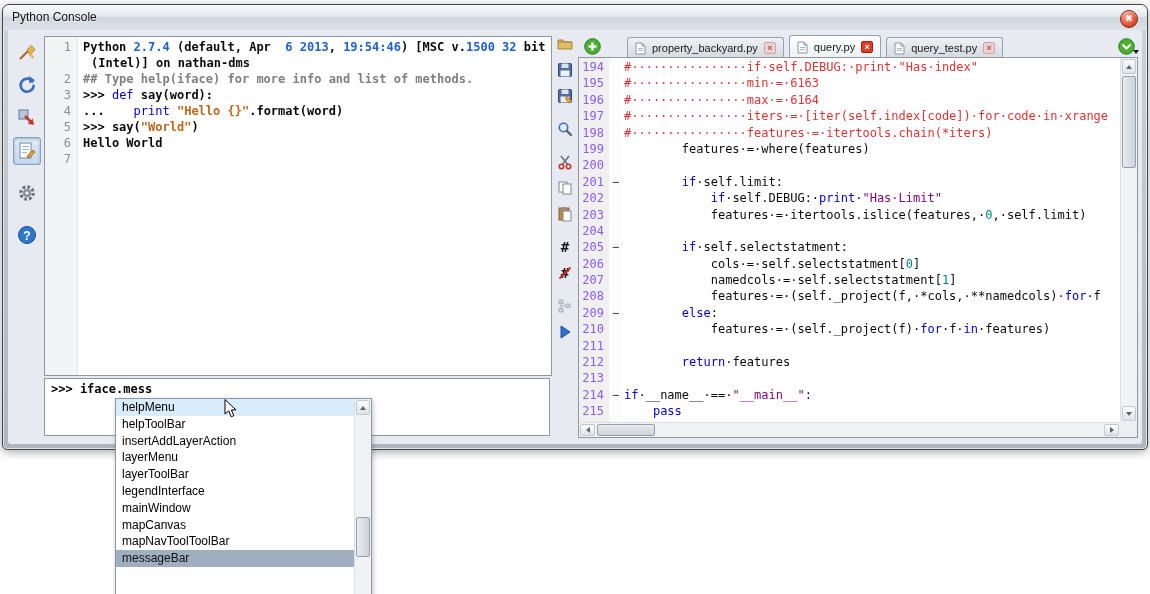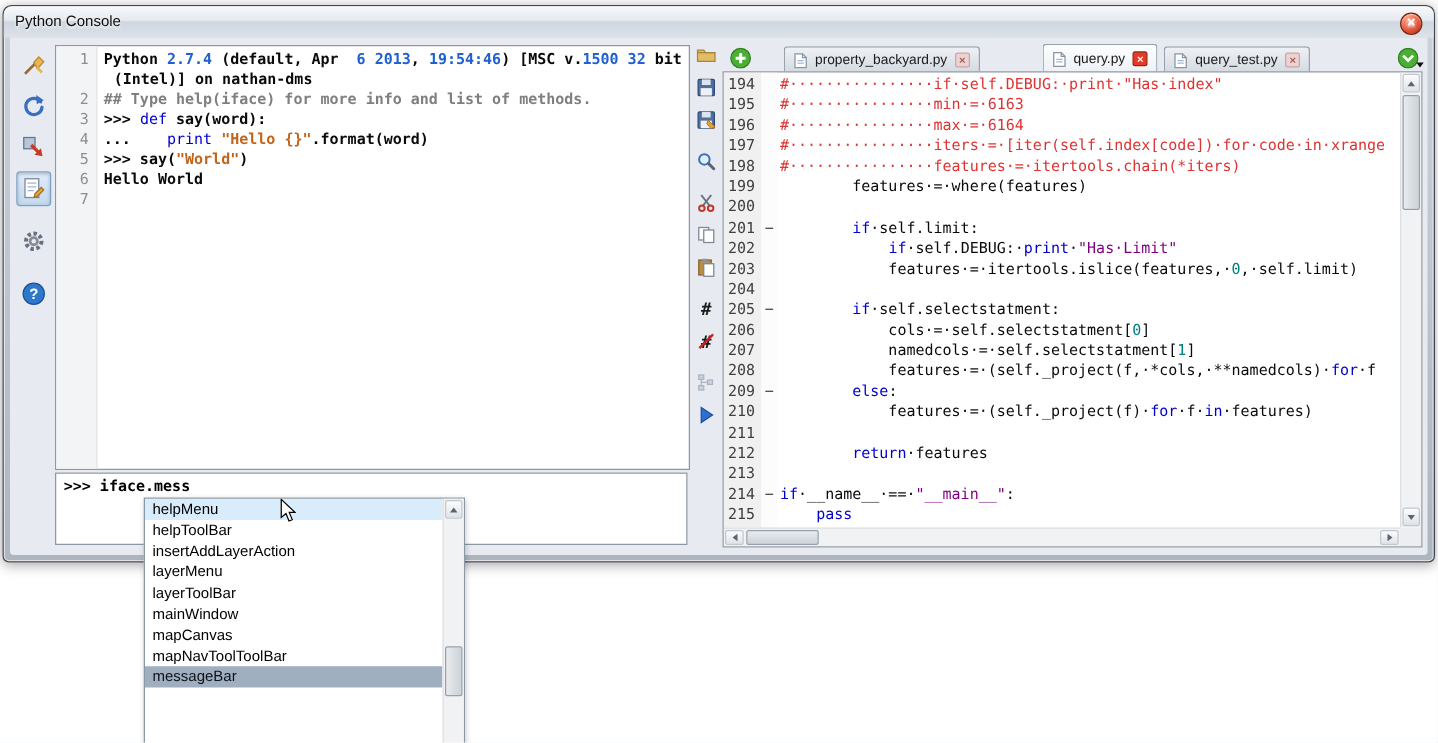--- a/index.html
+++ b/index.html
@@ -61,33 +61,33 @@
   
   .tabbar{position:absolute;left:570px;top:4px;right:4px;height:24px;display:flex;align-items:flex-end;}
   .green-btn{position:relative;width:17px;height:17px;margin:0 0 3px 6px;flex:0 0 auto;}
   .green-btn.right{position:absolute;right:3px;bottom:3px;margin:0;}
   .menu-ind{position:absolute;right:-4px;bottom:1px;width:0;height:0;
     border-left:3px solid transparent;border-right:3px solid transparent;border-top:4px solid #111;}
   .tabs{display:flex;align-items:flex-end;margin-left:26px;}
   .tab{display:inline-flex;align-items:center;gap:6px;height:20px;padding:0 7px;margin-right:5px;
     border:1px solid #99a1ab;border-bottom:none;border-radius:3px 3px 0 0;
     background:linear-gradient(#eef1f5,#d4dae1);font-size:11px;color:#1a1a1a;white-space:nowrap;}
-  .tab.active{background:linear-gradient(#fdfeff,#edf1f6);height:22px;margin-left:45px;}
+  .tab.active{background:linear-gradient(#fdfeff,#edf1f6);height:22px;}
   .tab-close{width:12px;height:12px;line-height:11px;text-align:center;font-size:9px;font-weight:bold;
     border-radius:2px;background:#ecd2d2;color:#a35757;border:1px solid #cfa4a4;box-sizing:border-box;}
   .tab-close.red{background:#e23c28;color:#fff;border:1px solid #9e2312;}
 
   
   .editor{position:absolute;left:570px;top:27px;right:4px;bottom:6px;background:#fff;
     border:1px solid #8f97a1;overflow:hidden;font-family:"DejaVu Sans Mono",monospace;font-size:12px;}
   .e-gutter-bg{position:absolute;left:0;top:0;bottom:15px;width:30px;background:#f0f0f0;}
   .e-fold-bg{position:absolute;left:30px;top:0;bottom:15px;width:13px;background:#fcfcfc;}
   .editor .lines{position:absolute;left:0;top:0;right:17px;bottom:15px;overflow:hidden;padding-top:1px;}
   .erow{white-space:pre;height:16.4px;line-height:16.4px;}
-  .erow .eln{display:inline-block;width:30px;box-sizing:border-box;padding-right:5px;text-align:right;color:#404040;}
+  .erow .eln{display:inline-block;width:30px;box-sizing:border-box;padding-right:5px;text-align:right;color:#8b5cf6;}
   .erow .fold{display:inline-block;width:13px;text-align:center;color:#444;}
   .erow .ct{padding-left:2px;}
 
   
   .vscroll{position:absolute;right:0;top:0;width:17px;bottom:15px;background:#f1f2f4;border-left:1px solid #dcdfe3;box-sizing:border-box;}
   .hscroll{position:absolute;left:0;bottom:0;right:17px;height:15px;background:#f1f2f4;border-top:1px solid #dcdfe3;box-sizing:border-box;}
   .sb-corner{position:absolute;right:0;bottom:0;width:17px;height:15px;background:#eceef1;}
   .sb-btn{position:absolute;display:flex;align-items:center;justify-content:center;
     background:linear-gradient(#fbfcfd,#dfe3e8);border:1px solid #c3c8cf;border-radius:2px;box-sizing:border-box;}
   .vscroll .sb-btn{left:1px;right:1px;height:15px;}
@@ -417,20 +417,21 @@
     </div>
   </div>
 
   <div class="ac">
     <div id="ac-list" class="ac-items">
         <div class="ac-item hover">helpMenu</div>
         <div class="ac-item">helpToolBar</div>
         <div class="ac-item">insertAddLayerAction</div>
         <div class="ac-item">layerMenu</div>
         <div class="ac-item">layerToolBar</div>
+        <div class="ac-item">legendInterface</div>
         <div class="ac-item">mainWindow</div>
         <div class="ac-item">mapCanvas</div>
         <div class="ac-item">mapNavToolToolBar</div>
         <div class="ac-item selected">messageBar</div>
       </div>
     <div class="ac-scroll">
       <div class="sb-btn up">
           <span class="arr arr-up"></span>
         </div>
       <div class="ac-thumb"></div>

